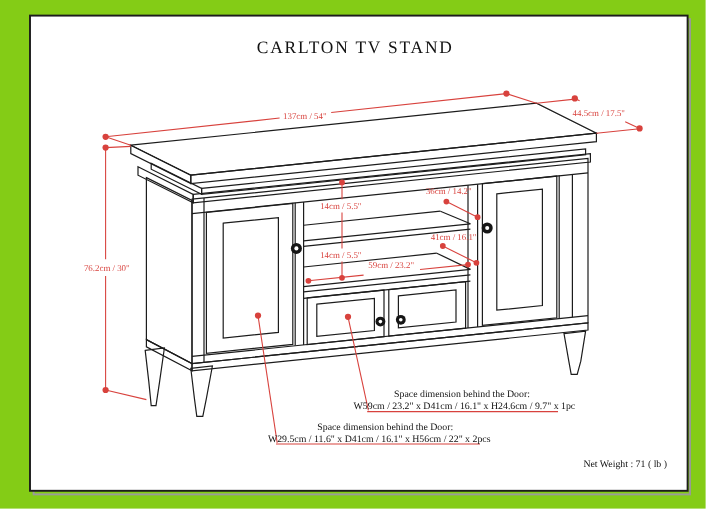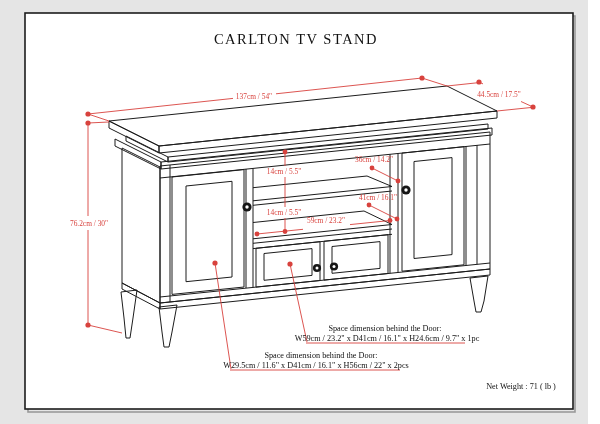--- a/index.html
+++ b/index.html
@@ -1,16 +1,16 @@
 <!DOCTYPE html>
 <html><head>
 <meta charset="utf-8">
 <style>
   html,body{margin:0;padding:0;background:#ffffff;}
-  .page{position:relative;width:588px;height:424px;background:#e5e5e5;overflow:hidden;
+  .page{position:relative;width:588px;height:424px;background:#84cc16;overflow:hidden;
         font-family:"Liberation Serif", serif;}
   svg{position:absolute;left:0;top:0;}
   .blk{stroke:#1c1c1c;fill:none;stroke-width:1;}
   text{font-family:"Liberation Serif", serif;}
   .title-txt{font-size:14.5px;letter-spacing:1.5px;fill:#111;}
   .note-txt{font-size:8.2px;fill:#111;}
   .foot-txt{font-size:8.2px;fill:#111;}
   .dim-txt{font-size:7.4px;}
 </style>
 </head>

